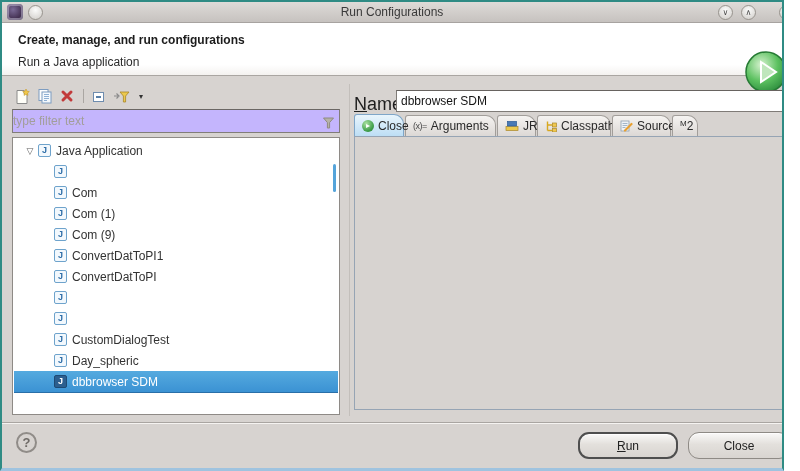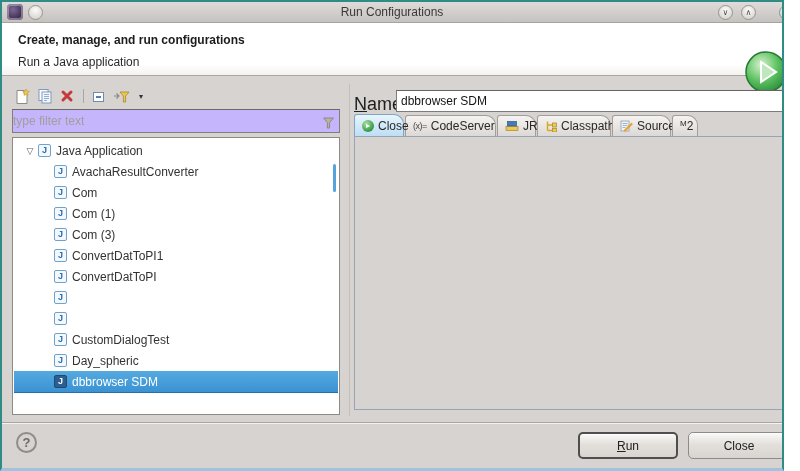--- a/index.html
+++ b/index.html
@@ -81,21 +81,21 @@
   .right-scroll { position:absolute; left:791px; top:113px; width:5px; height:295px; background:#e0eaf4; }
   .group { position:absolute; border:1px solid #a5a19d; border-radius:2px;
     box-shadow:inset 0 0 0 1px rgba(255,255,255,.45); }
   .group-label { position:absolute; top:-8px; left:7px; background:#d7d3d0; padding:0 4px;
     font-size:12px; color:#1e1e1e; }
   .g-project { left:356px; top:145px; width:422px; height:44px; }
   .g-mainclass { left:356px; top:195px; width:422px; height:46px; }
   .project-input { position:absolute; left:363px; top:157px; width:300px; height:24px; }
   .mainclass-input { position:absolute; left:363px; top:209px; width:300px; height:24px; }
   .btn { background:linear-gradient(#faf9f8,#e3e0dc 45%,#d8d4d0); border:1px solid #8e8a85;
-    border-radius:5px; font:12px "Liberation Sans","DejaVu Sans",sans-serif; color:#222;
+    border-radius:11px; font:12px "Liberation Sans","DejaVu Sans",sans-serif; color:#222;
     box-shadow:inset 0 1px 0 rgba(255,255,255,.75); }
   .browse-btn { position:absolute; left:690px; top:157px; width:85px; height:26px; }
   .search-btn { position:absolute; left:690px; top:208px; width:85px; height:26px; }
   .cb-row { position:absolute; left:362px; display:flex; align-items:center; font-size:12px; color:#1e1e1e; }
   .cb-box { width:13px; height:13px; background:#fff; border:1px solid #6f6b67; margin-right:7px; flex:none; }
   .btn.disabled { color:#aba59e; text-shadow:0 1px 0 #f3f1ef; border-color:#a6a29d;
     background:linear-gradient(#e6e3df,#d8d4d0); }
   .apply-btn { position:absolute; left:568px; top:379px; width:100px; height:24px; }
   .revert-btn { position:absolute; left:676px; top:379px; width:102px; height:24px; }
   
@@ -190,42 +190,41 @@
       <span class="j-icon">
           <i>J</i>
         </span>
       <span>Java Application</span>
     </div>
     <div class="tree-row" style="top:23px">
         <span class="indent2"></span>
         <span class="j-icon">
           <i>J</i>
         </span>
-        <span>AvachaResultConverter</span>
       </div>
     <div class="tree-row" style="top:44px">
         <span class="indent2"></span>
         <span class="j-icon">
           <i>J</i>
         </span>
         <span>Com</span>
       </div>
     <div class="tree-row" style="top:65px">
         <span class="indent2"></span>
         <span class="j-icon">
           <i>J</i>
         </span>
         <span>Com (1)</span>
       </div>
     <div class="tree-row" style="top:86px">
         <span class="indent2"></span>
         <span class="j-icon">
           <i>J</i>
         </span>
-        <span>Com (3)</span>
+        <span>Com (9)</span>
       </div>
     <div class="tree-row" style="top:107px">
         <span class="indent2"></span>
         <span class="j-icon">
           <i>J</i>
         </span>
         <span>ConvertDatToPI1</span>
       </div>
     <div class="tree-row" style="top:128px">
         <span class="indent2"></span>
@@ -273,21 +272,21 @@
 
   <span class="name-label"><span></span><span class="mn">N</span><span>ame:</span></span>
   <input class="name-input text-input" value="dbbrowser SDM" style="">
 
   <div class="tab selected" style="left:352px;width:50px">
     <span class="tab-icon main-dot">▸</span>
     <span>Close</span>
   </div>
   <div class="tab" style="left:403px;width:91px">
     <span class="tab-icon args-glyph">(x)=</span>
-    <span>CodeServer</span>
+    <span>Arguments</span>
   </div>
   <div class="tab" style="left:495px;width:39px">
     <span class="tab-icon">
         <svg width="14" height="12" viewBox="0 0 14 12">
           <rect x="1" y="6.5" width="12" height="4" fill="#ecc94e" stroke="#a8862a" stroke-width=".7"></rect>
           <rect x="2.5" y="1.5" width="9" height="4.5" fill="#4a7ab5" stroke="#2a5a95" stroke-width=".7"></rect>
         </svg>
       </span>
     <span>JRE</span>
   </div>

